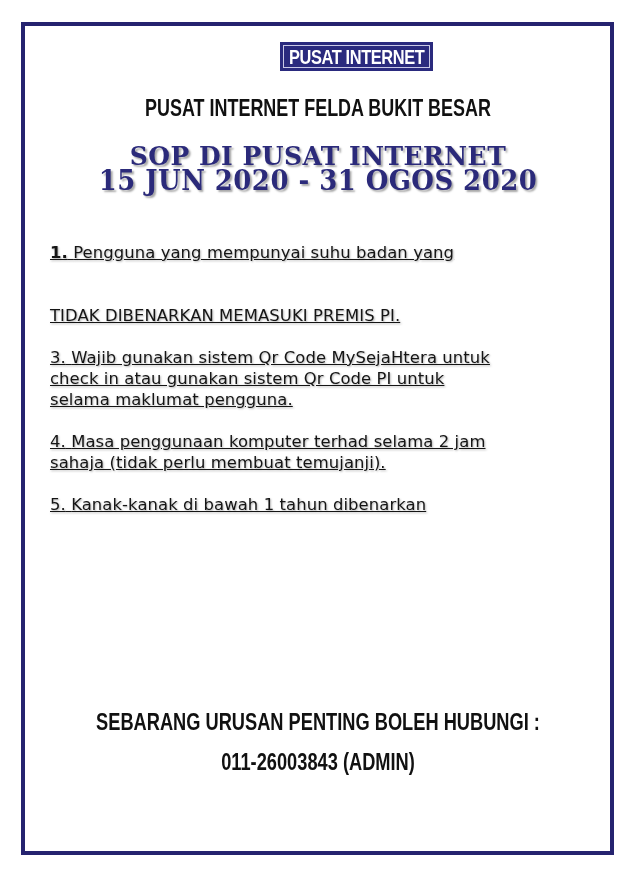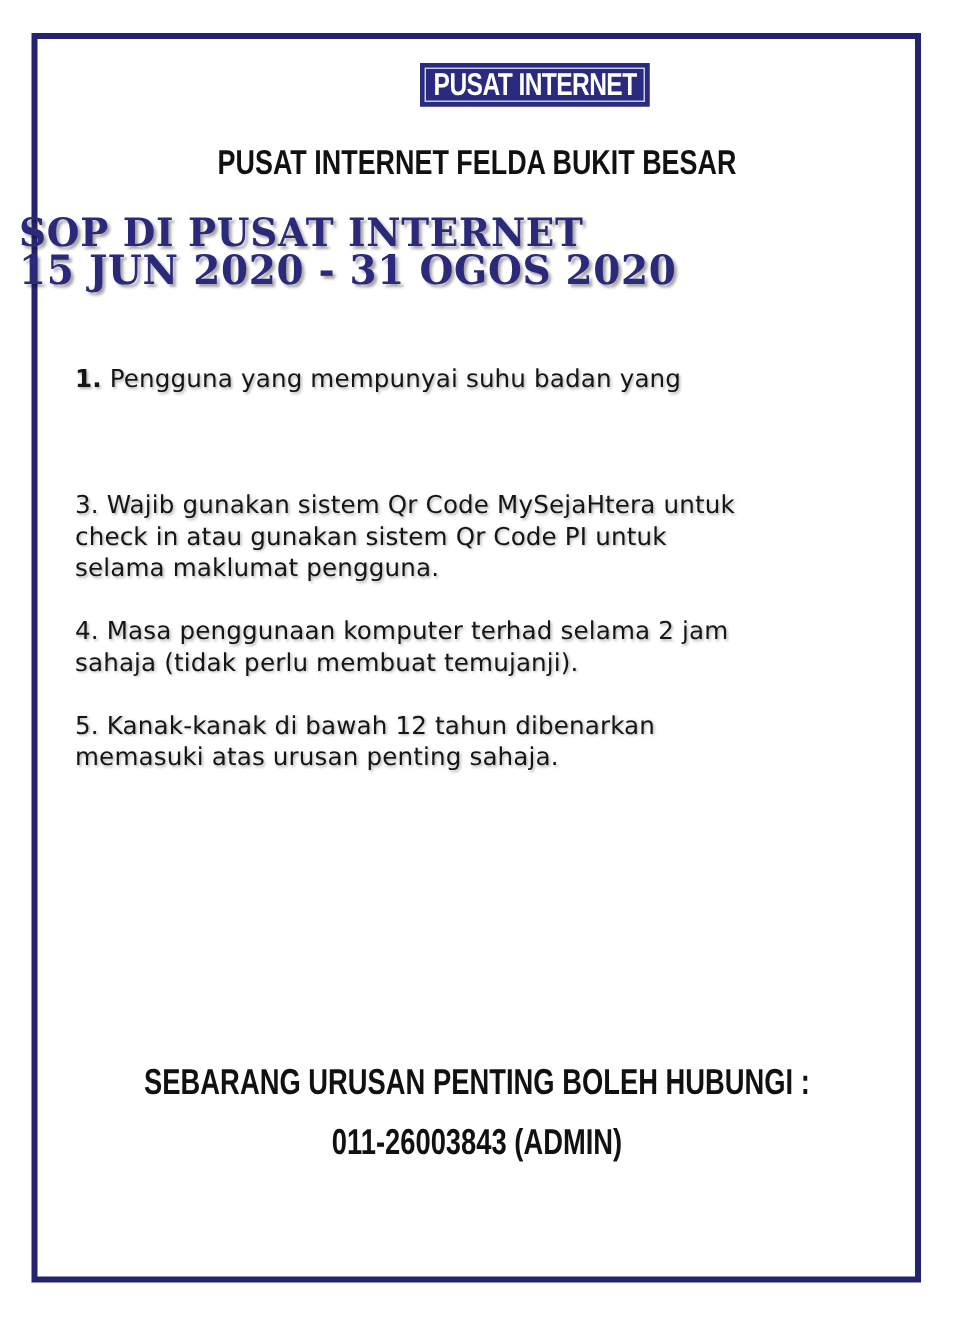--- a/index.html
+++ b/index.html
@@ -64,21 +64,21 @@
       color: #111111;
       transform: scaleX(0.78);
       transform-origin: 318px 0;
       white-space: nowrap;
     }
     .title {
       position: absolute;
       left: 0;
       width: 636px;
       top: 144px;
-      text-align: left;
+      text-align: center;
       font-family: "DejaVu Serif", serif;
       font-weight: bold;
       color: #2b2a7a;
       text-shadow: 2px 2px 2px rgba(0,0,0,0.35);
     }
     .title .line {
       display: block;
       font-size: 26px;
       line-height: 24.5px;
       white-space: nowrap;
@@ -89,20 +89,21 @@
     .rules {
       position: absolute;
       left: 50px;
       top: 242px;
       width: 560px;
       font-family: "DejaVu Sans", sans-serif;
       font-size: 16.4px;
       line-height: 21px;
       color: #151515;
       text-shadow: 1px 1px 2px rgba(0,0,0,0.30);
+      text-decoration: underline;
     }
     .rule {
       margin: 0 0 21px 0;
       letter-spacing: 0.1px;
     }
     .rule .num { font-weight: normal; }
     .rule .num.bold { font-weight: bold; }
     .contact {
       position: absolute;
       left: 0;
@@ -136,33 +137,33 @@
   <span class="line l1">SOP DI PUSAT INTERNET</span>
   <span class="line l3">15 JUN 2020 - 31 OGOS 2020</span>
 </div>
 
 <div class="rules">
   <div class="rule">
     <span class="num bold">1.</span>
     <span>Pengguna yang mempunyai suhu badan yang</span><br>
     <br>
     <br>
+    <span>TIDAK DIBENARKAN MEMASUKI PREMIS PI.</span>
   </div>
   <div class="rule">
     <span class="num">3.</span>
     <span>Wajib gunakan sistem Qr Code MySejaHtera untuk</span><br>
     <span>check in atau gunakan sistem Qr Code PI untuk</span><br>
     <span>selama maklumat pengguna.</span>
   </div>
   <div class="rule">
     <span class="num">4.</span>
     <span>Masa penggunaan komputer terhad selama 2 jam</span><br>
     <span>sahaja (tidak perlu membuat temujanji).</span>
   </div>
   <div class="rule">
     <span class="num">5.</span>
-    <span> Kanak-kanak di bawah 12 tahun dibenarkan</span><br>
-    <span>memasuki atas urusan penting sahaja.</span>
+    <span> Kanak-kanak di bawah 1 tahun dibenarkan</span><br>
   </div>
 </div>
 
 <div class="contact c1">SEBARANG URUSAN PENTING BOLEH HUBUNGI :</div>
 <div class="contact c2">011-26003843 (ADMIN)</div>
 
 </body></html>

